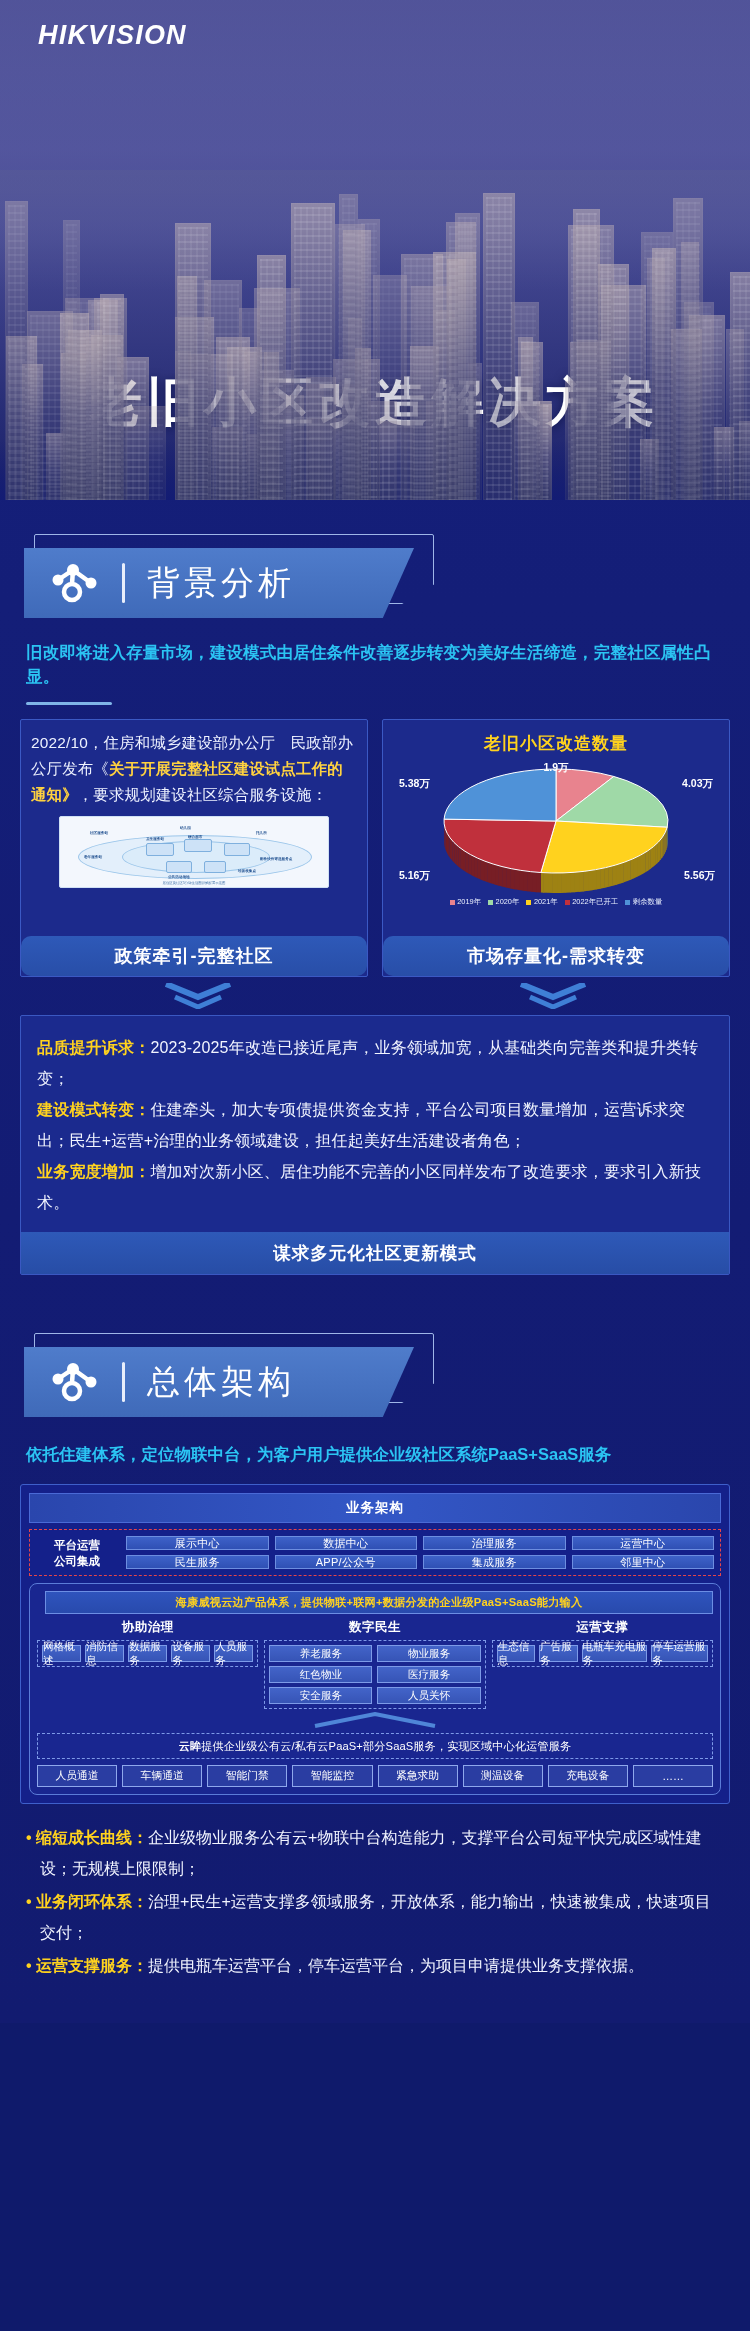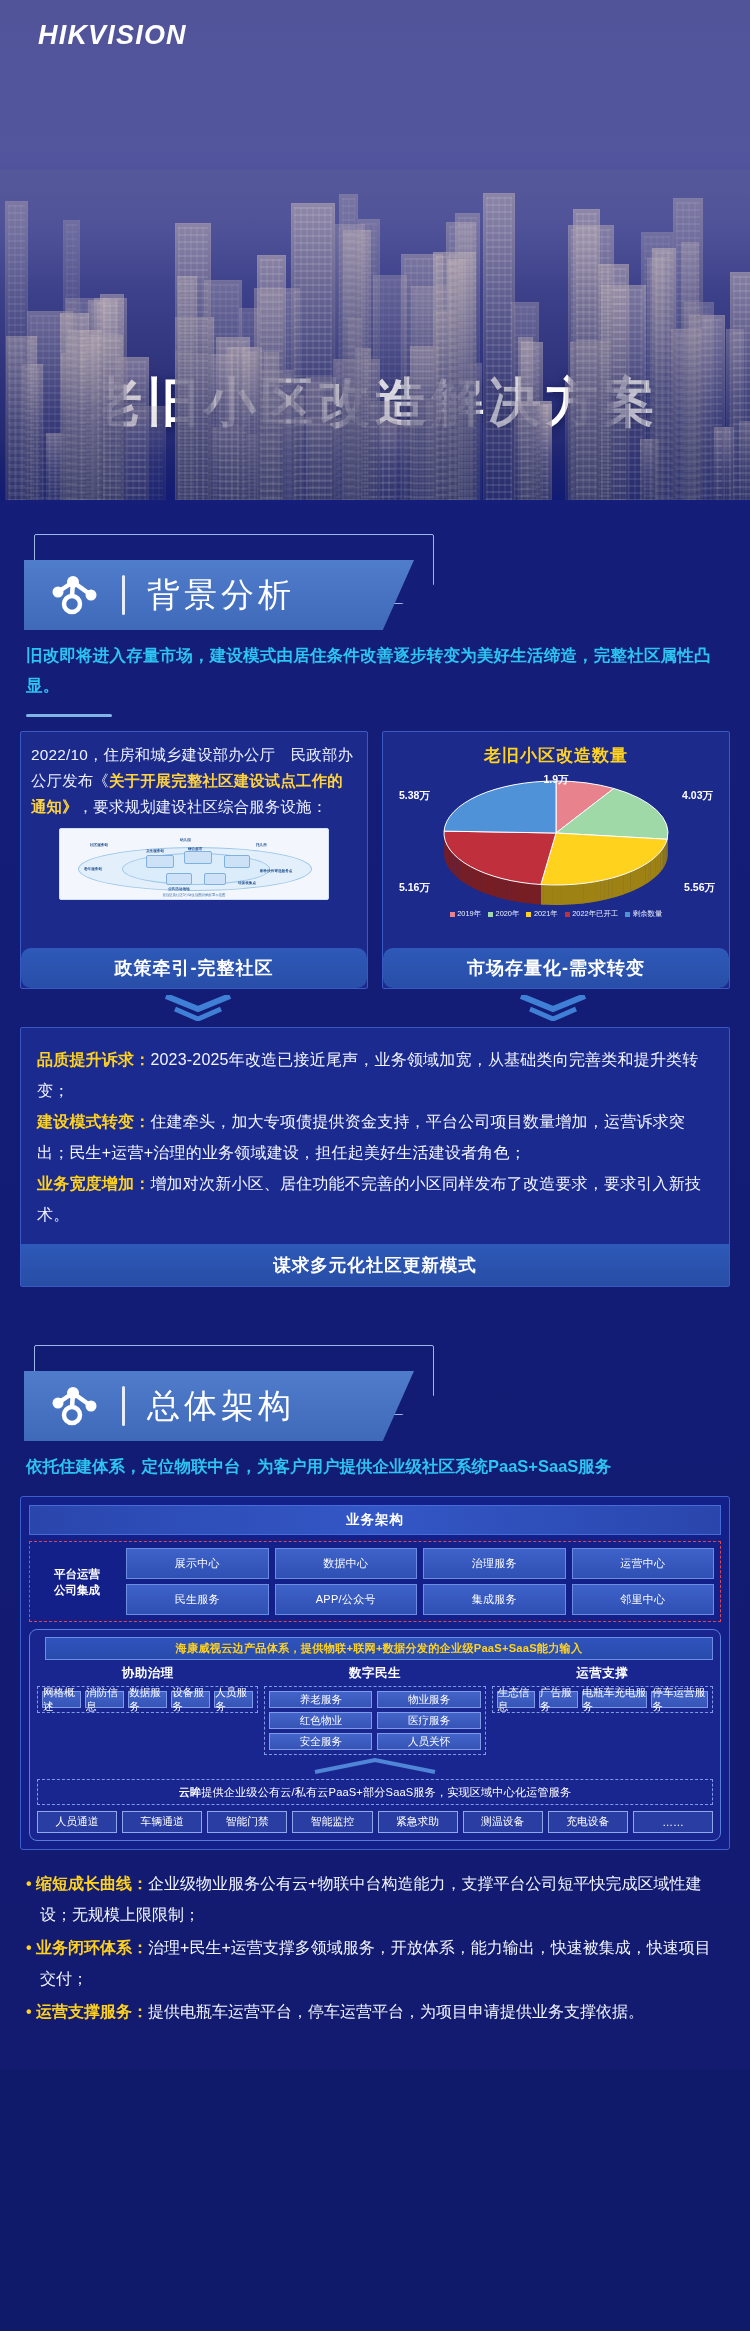--- a/index.html
+++ b/index.html
@@ -27,29 +27,29 @@
           letter-spacing:1.2px; color:#fff; font-family:"Liberation Sans",sans-serif; z-index:6; }
   .hero-title { position:absolute; left:0; right:0; top:368px; text-align:center; z-index:6;
           font-size:52px; font-weight:bold; letter-spacing:5px; color:#fff; text-shadow:0 2px 10px rgba(10,14,60,.75); }
   .hero-bottom-fade{ position:absolute; left:0; right:0; bottom:0; height:60px; background:linear-gradient(180deg, rgba(19,28,116,0), #131c74); z-index:5;}
 
   
   .sec-head { position:relative; margin:48px 0 0 24px; width:410px; height:70px; }
   .sec-head .outline { position:absolute; left:10px; top:-14px; width:400px; height:70px;
       border:1px solid #9fb6e8; border-radius:2px;
       clip-path:polygon(0 0, 100% 0, 100% 72%, 92% 100%, 0 100%); }
-  .sec-head .plate { position:absolute; left:0; top:12px; width:390px; height:70px;
+  .sec-head .plate { position:absolute; left:0; top:0; width:390px; height:70px;
       background:linear-gradient(180deg,#4f7ccb,#3f6ab9);
       clip-path:polygon(0 0, 100% 0, 92% 100%, 0 100%); display:flex; align-items:center; }
   .sec-head svg { margin-left:28px; }
   .sec-head .divider { width:3px; height:40px; background:#e8eefb; margin:0 22px 0 24px; border-radius:2px; }
   .sec-head .sec-title { font-size:33px; font-weight:500; letter-spacing:4px; color:#fff; }
 
   
-  .lede { margin:22px 26px 0 26px; font-size:16.5px; font-weight:bold; line-height:30px;
+  .lede { margin:22px 26px 0 26px; font-size:16.5px; font-weight:bold; line-height:24px;
           color:#2bc4f3; letter-spacing:.2px; }
   .rule { margin:14px 26px 0; width:86px; height:3px; background:#7fb4e8; border-radius:2px; }
 
   
   .cards { display:flex; gap:14px; margin:14px 20px 0; }
   .card { flex:1; background:#1c2a8c; border:1px solid #3b59c4; border-radius:2px; padding:10px 10px 0; }
   .card-body { min-height:196px; }
   .policy-text { font-size:15.4px; line-height:26px; color:#eef2ff; letter-spacing:.2px; }
   .policy-text .hl { color:#ffd23f; font-weight:bold; }
   .thumb { margin:8px auto 0; width:270px; height:72px; background:#f3f7fd; border:1px solid #cfe0f4; border-radius:2px; position:relative; overflow:hidden; }
@@ -87,21 +87,21 @@
   
   .arch-head { margin-top:72px; }
   .arch-lede { margin:24px 26px 0; font-size:16.5px; font-weight:bold; line-height:27px; color:#2bc4f3; }
 
   .arch { margin:16px 20px 0; background:#14208a; border:1px solid #3e5fcb; border-radius:3px; padding:8px; }
   .arch-title { height:30px; background:linear-gradient(90deg,#2a46ad,#3357c6,#2a46ad); display:flex; align-items:center; justify-content:center;
                 font-size:13.5px; font-weight:bold; letter-spacing:1px; border:1px solid #4a6ad6; }
   .row-dashed { margin-top:6px; border:1.4px dashed #e4454a; padding:6px 6px; display:flex; align-items:center; gap:8px; }
   .rd-label { width:82px; font-size:11.5px; font-weight:bold; line-height:16px; text-align:center; flex:none; }
   .rd-grid { flex:1; display:grid; grid-template-columns:repeat(4,1fr); gap:5px 6px; }
-  .tile { height:31px; background:linear-gradient(180deg,#3e62c9,#2f50b4); border:1px solid #6d8ee0;
+  .tile { height:14px; background:linear-gradient(180deg,#3e62c9,#2f50b4); border:1px solid #6d8ee0;
           display:flex; align-items:center; justify-content:center; font-size:11px; letter-spacing:.3px; }
 
   .cloud-box { margin-top:7px; border:1px solid #5b7cd8; border-radius:8px; padding:7px; background:rgba(30,46,150,.45); }
   .cloud-banner { height:23px; background:linear-gradient(180deg,#2f54bd,#284aad); border:1px solid #6c8ee4;
                   display:flex; align-items:center; justify-content:center; font-size:11.2px; font-weight:bold; color:#ffd21e; letter-spacing:.2px;margin-left:8px; }
   .three { display:flex; gap:6px; margin-top:5px; }
   .col { flex:1; }
   .col-h { text-align:center; font-size:12.5px; font-weight:bold; margin-bottom:4px; letter-spacing:.5px; }
   .col-box { border:1px dashed #7e9ae8; padding:4px; display:flex; flex-direction:row; gap:4px; }
   .col-box.two { display:grid; grid-template-columns:1fr 1fr; gap:4px 5px; }

